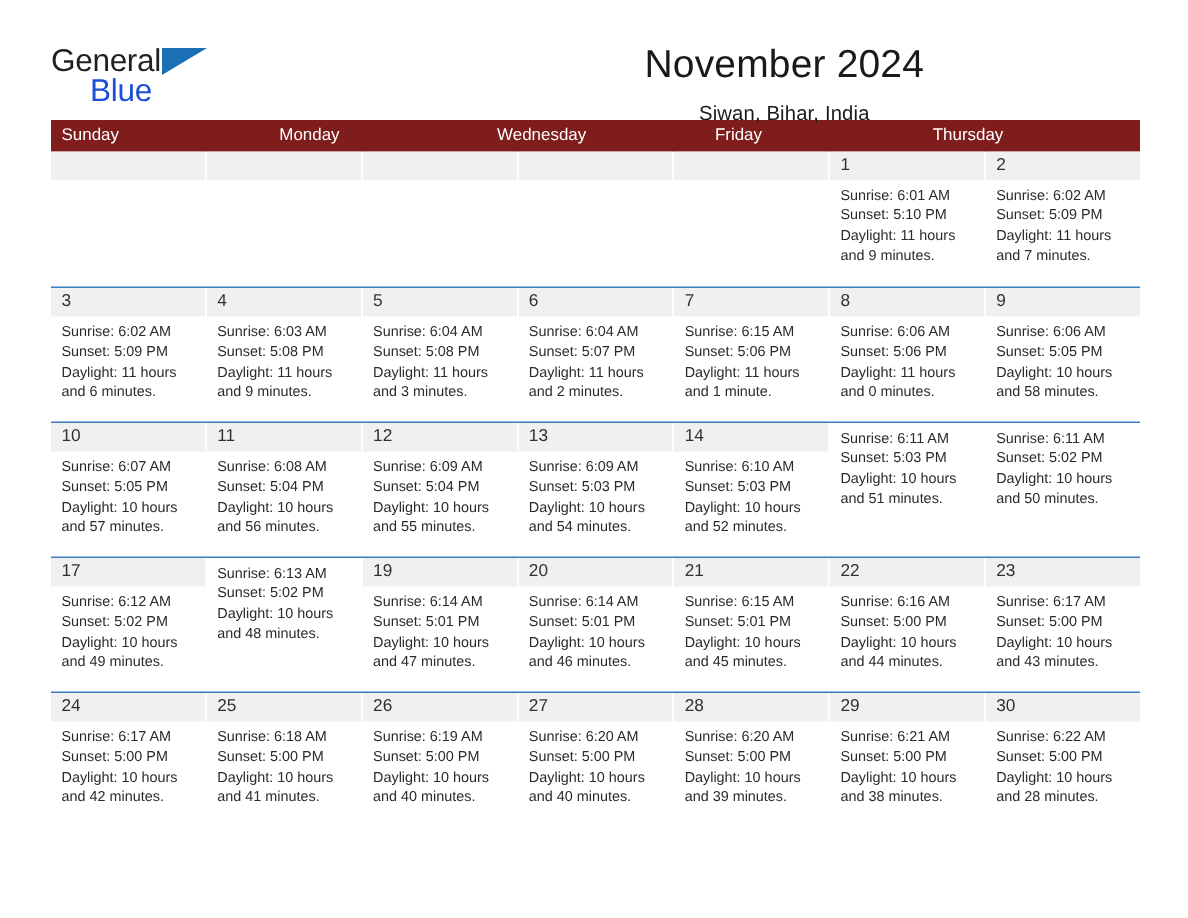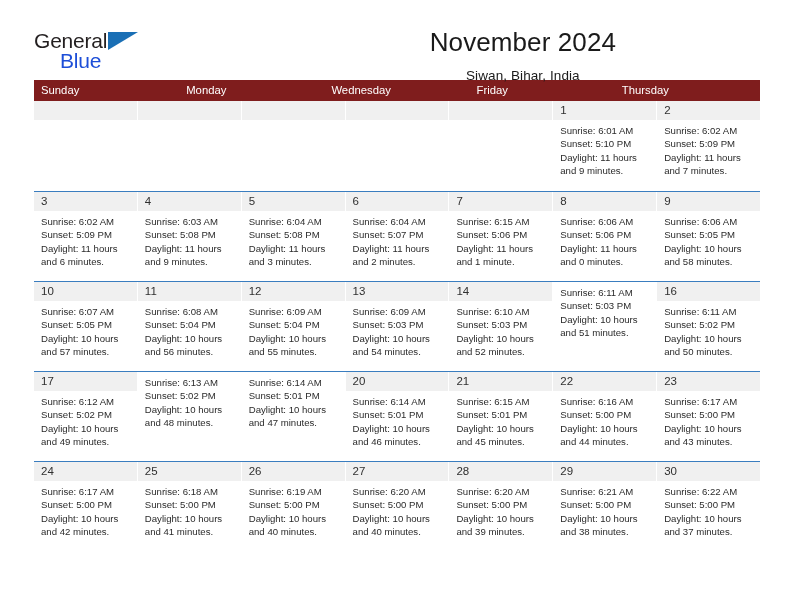--- a/index.html
+++ b/index.html
@@ -305,21 +305,20 @@
           </div>
           <div class="cell">
             <div class="lines">
               <div>Sunrise: 6:11 AM</div>
               <div>Sunset: 5:03 PM</div>
               <div>Daylight: 10 hours</div>
               <div>and 51 minutes.</div>
             </div>
           </div>
           <div class="cell">
-            <span class="daynum">16</span>
             <div class="lines">
               <div>Sunrise: 6:11 AM</div>
               <div>Sunset: 5:02 PM</div>
               <div>Daylight: 10 hours</div>
               <div>and 50 minutes.</div>
             </div>
           </div>
         </div>
         <div class="week">
           <div class="cell">
@@ -333,20 +332,21 @@
           </div>
           <div class="cell">
             <div class="lines">
               <div>Sunrise: 6:13 AM</div>
               <div>Sunset: 5:02 PM</div>
               <div>Daylight: 10 hours</div>
               <div>and 48 minutes.</div>
             </div>
           </div>
           <div class="cell">
+            <span class="daynum">19</span>
             <div class="lines">
               <div>Sunrise: 6:14 AM</div>
               <div>Sunset: 5:01 PM</div>
               <div>Daylight: 10 hours</div>
               <div>and 47 minutes.</div>
             </div>
           </div>
           <div class="cell">
             <span class="daynum">20</span>
             <div class="lines">
@@ -438,20 +438,20 @@
               <div>Daylight: 10 hours</div>
               <div>and 38 minutes.</div>
             </div>
           </div>
           <div class="cell">
             <span class="daynum">30</span>
             <div class="lines">
               <div>Sunrise: 6:22 AM</div>
               <div>Sunset: 5:00 PM</div>
               <div>Daylight: 10 hours</div>
-              <div>and 37 minutes.</div>
+              <div>and 28 minutes.</div>
             </div>
           </div>
         </div>
       </div>
   </div>
 
 </div>
 
 </body></html>

